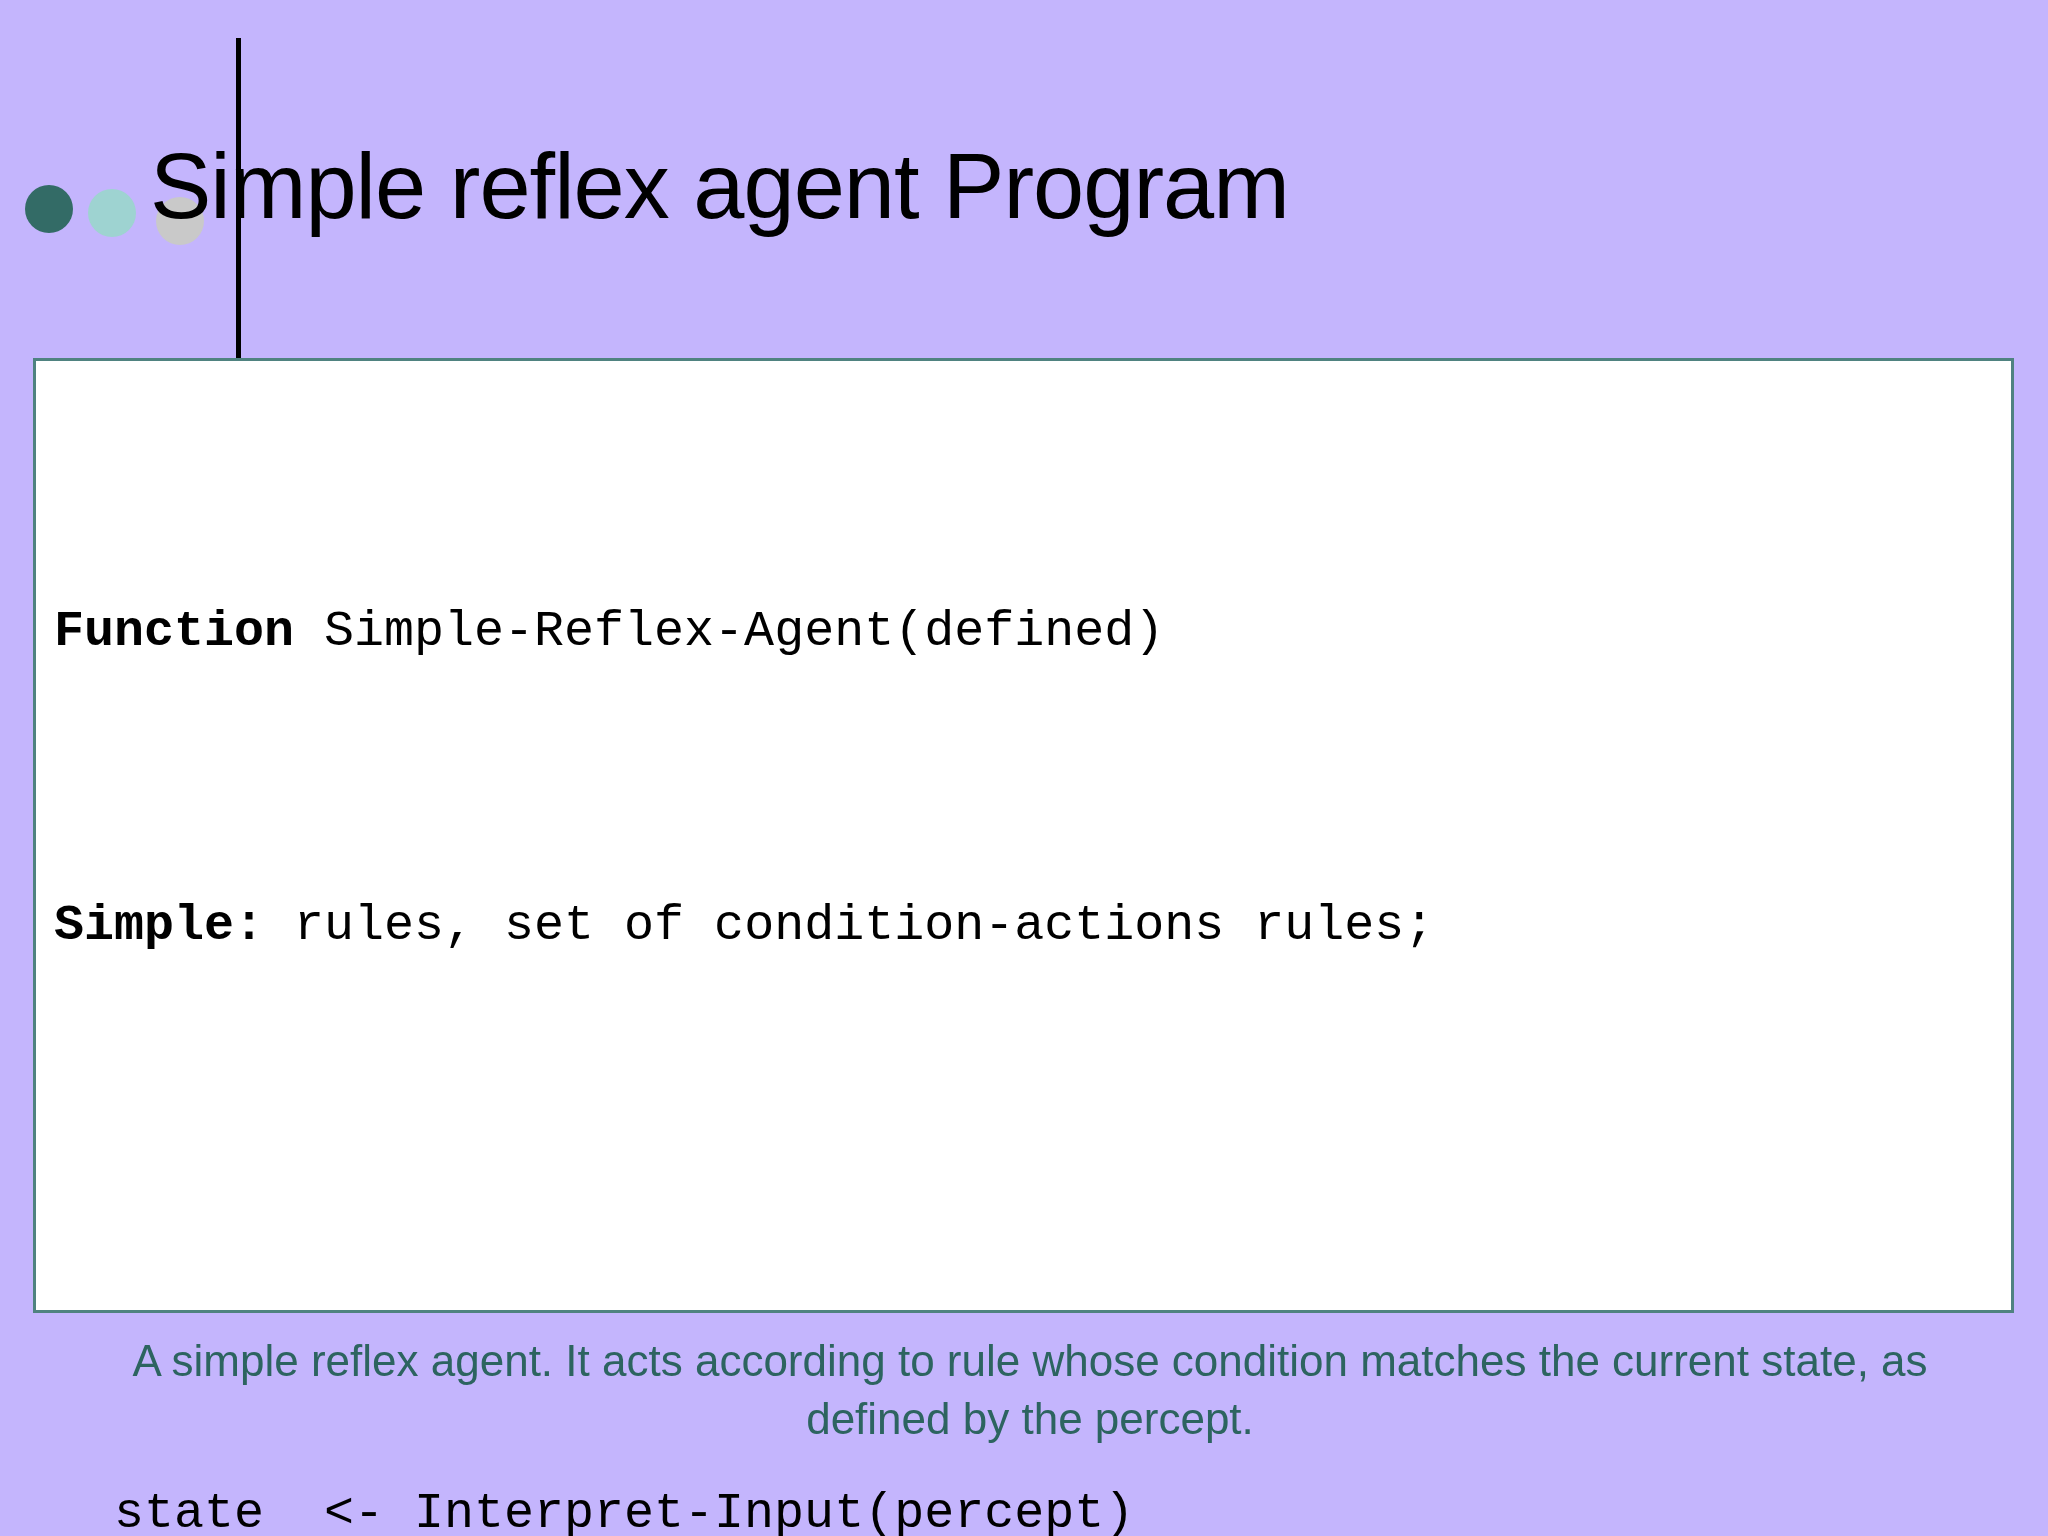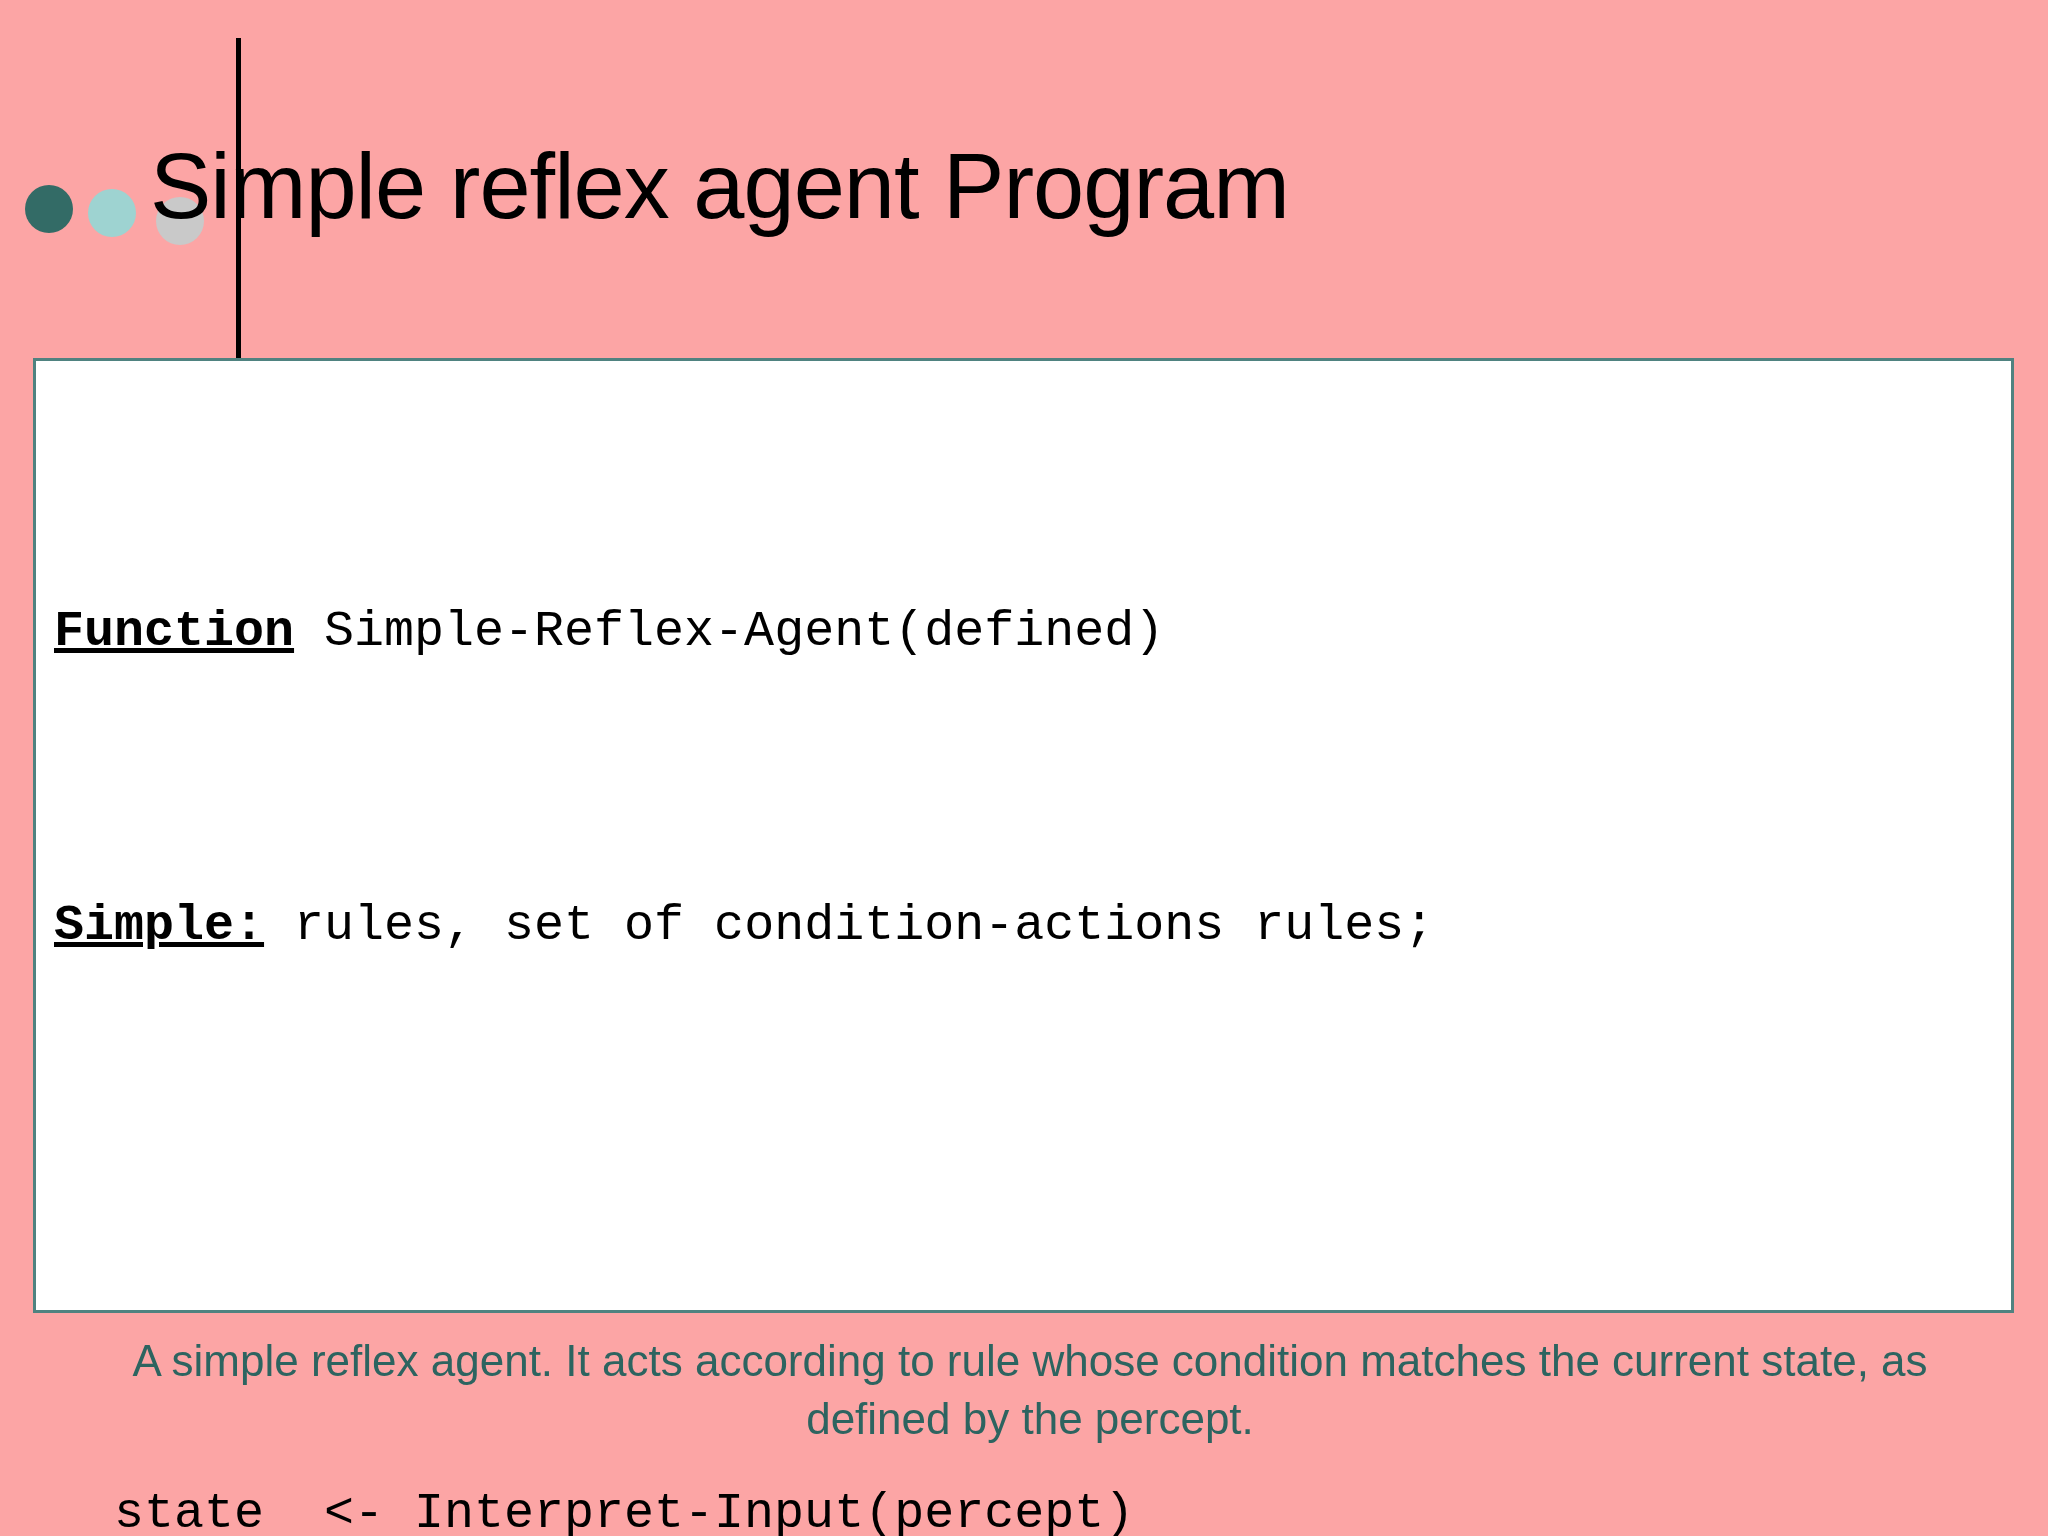--- a/index.html
+++ b/index.html
@@ -12,21 +12,21 @@
     height: 1536px;
     position: relative;
     overflow: hidden;
     font-family: "Liberation Sans", sans-serif;
     -webkit-font-smoothing: antialiased;
   }
 
   .slide {
     position: absolute;
     inset: 0;
-    background: #fca5a5;
+    background: #c4b5fd;
   }
 
   
   .dots {
     position: absolute;
     left: 25px;
     top: 185px;
     width: 220px;
     height: 56px;
   }
@@ -77,21 +77,21 @@
     padding: 26px 0 0 18px;
   }
   .code {
     font-family: "Liberation Mono", "DejaVu Sans Mono", monospace;
     font-size: 50px;
     line-height: 98px;
     color: #000000;
     white-space: pre;
     letter-spacing: 0px;
   }
-  .code .kw { font-weight: 700; text-decoration: underline; }
+  .code .kw { font-weight: 700; }
   .code-line { height: 98px; }
   .code-line.blank { height: 98px; }
 
   
   .caption {
     position: absolute;
     left: 110px;
     top: 1332px;
     width: 1840px;
     text-align: center;

